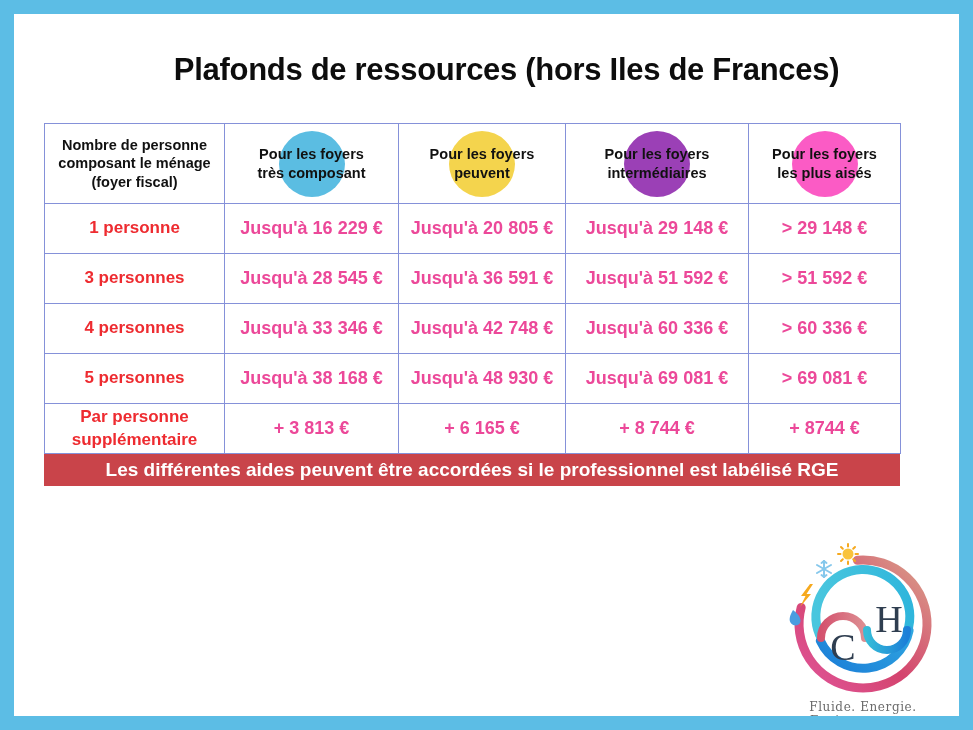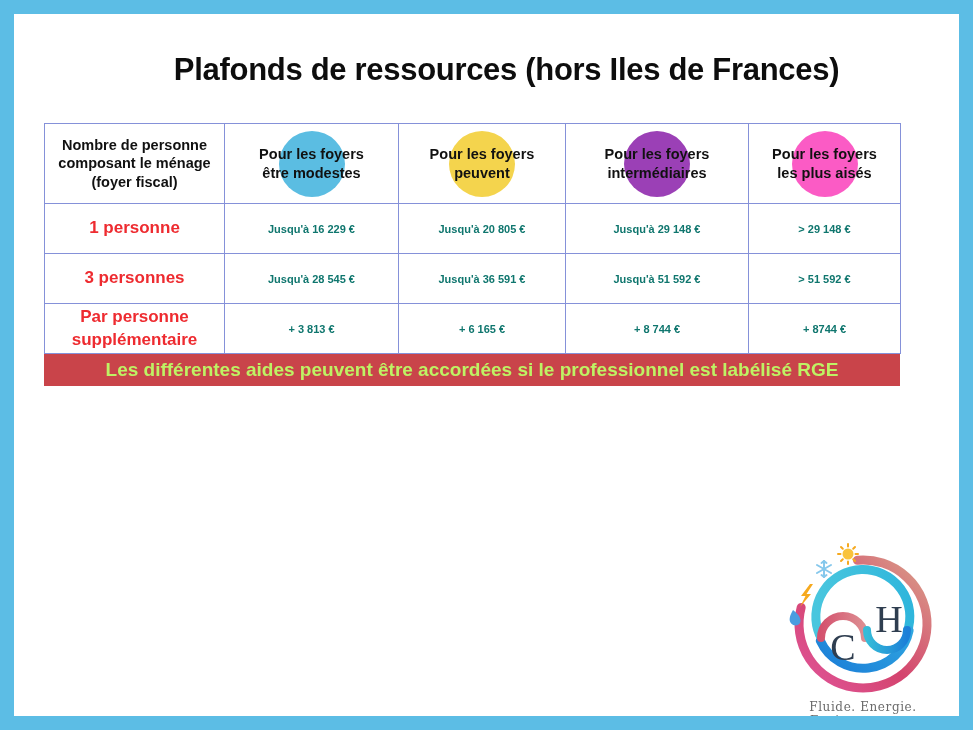--- a/index.html
+++ b/index.html
@@ -38,25 +38,25 @@
   }
   th.hdr .hdr-text{
     position:relative;z-index:1;display:block;margin:0 auto;line-height:1.25;
   }
   th.hdr .w118{max-width:122px;}
   th.hdr .w112{max-width:112px;}
   th.hdr .w170{max-width:172px;}
   td.rowlabel{
     height:50px;color:#ee2b30;font-weight:bold;font-size:17px;line-height:1.3;
   }
-  td.val{height:50px;font-weight:bold;font-size:11px;color:#0f766e;}
+  td.val{height:50px;font-weight:bold;font-size:18px;color:#ec4899;}
   .banner{
     width:856px;height:32px;background:#c9444a;
     display:flex;align-items:center;justify-content:center;
-    font-size:19px;font-weight:bold;color:#bef264;
+    font-size:19px;font-weight:bold;color:#ffffff;
   }
   .logo{
     position:absolute;right:6px;top:528px;width:180px;text-align:center;
   }
   .logo .tagline{
     margin-top:2px;
     font-family:"DejaVu Serif", serif;
     font-size:12px;color:#6b6b6b;letter-spacing:0.6px;
   }
 </style>
@@ -76,21 +76,21 @@
           <col style="width:183px">
           <col style="width:152px">
       </colgroup>
       <tbody>
           <tr>
         <th class="hdr">
           <span class="hdr-text w170">Nombre de personne composant le ménage (foyer fiscal)</span>
         </th>
         <th class="hdr">
           <span class="circle" style="background-color: rgb(91, 189, 226);"></span>
-          <span class="hdr-text w118">Pour les foyers être modestes</span>
+          <span class="hdr-text w118">Pour les foyers très composant</span>
         </th>
         <th class="hdr">
           <span class="circle" style="background-color: rgb(244, 212, 77);"></span>
           <span class="hdr-text w118">Pour les foyers peuvent</span>
         </th>
         <th class="hdr">
           <span class="circle" style="background-color: rgb(155, 64, 182);"></span>
           <span class="hdr-text w118">Pour les foyers intermédiaires</span>
         </th>
         <th class="hdr">
@@ -104,20 +104,34 @@
         <td class="val">Jusqu'à 20 805 €</td>
         <td class="val">Jusqu'à 29 148 €</td>
         <td class="val">&gt; 29 148 €</td>
       </tr>
       <tr>
         <td class="rowlabel">3 personnes</td>
         <td class="val">Jusqu'à 28 545 €</td>
         <td class="val">Jusqu'à 36 591 €</td>
         <td class="val">Jusqu'à 51 592 €</td>
         <td class="val">&gt; 51 592 €</td>
+      </tr>
+      <tr>
+        <td class="rowlabel">4 personnes</td>
+        <td class="val">Jusqu'à 33 346 €</td>
+        <td class="val">Jusqu'à 42 748 €</td>
+        <td class="val">Jusqu'à 60 336 €</td>
+        <td class="val">&gt; 60 336 €</td>
+      </tr>
+      <tr>
+        <td class="rowlabel">5 personnes</td>
+        <td class="val">Jusqu'à 38 168 €</td>
+        <td class="val">Jusqu'à 48 930 €</td>
+        <td class="val">Jusqu'à 69 081 €</td>
+        <td class="val">&gt; 69 081 €</td>
       </tr>
       <tr>
         <td class="rowlabel">Par personne supplémentaire</td>
         <td class="val">+ 3 813 €</td>
         <td class="val">+ 6 165 €</td>
         <td class="val">+ 8 744 €</td>
         <td class="val">+ 8744 €</td>
       </tr>
     </tbody>
       </table>

